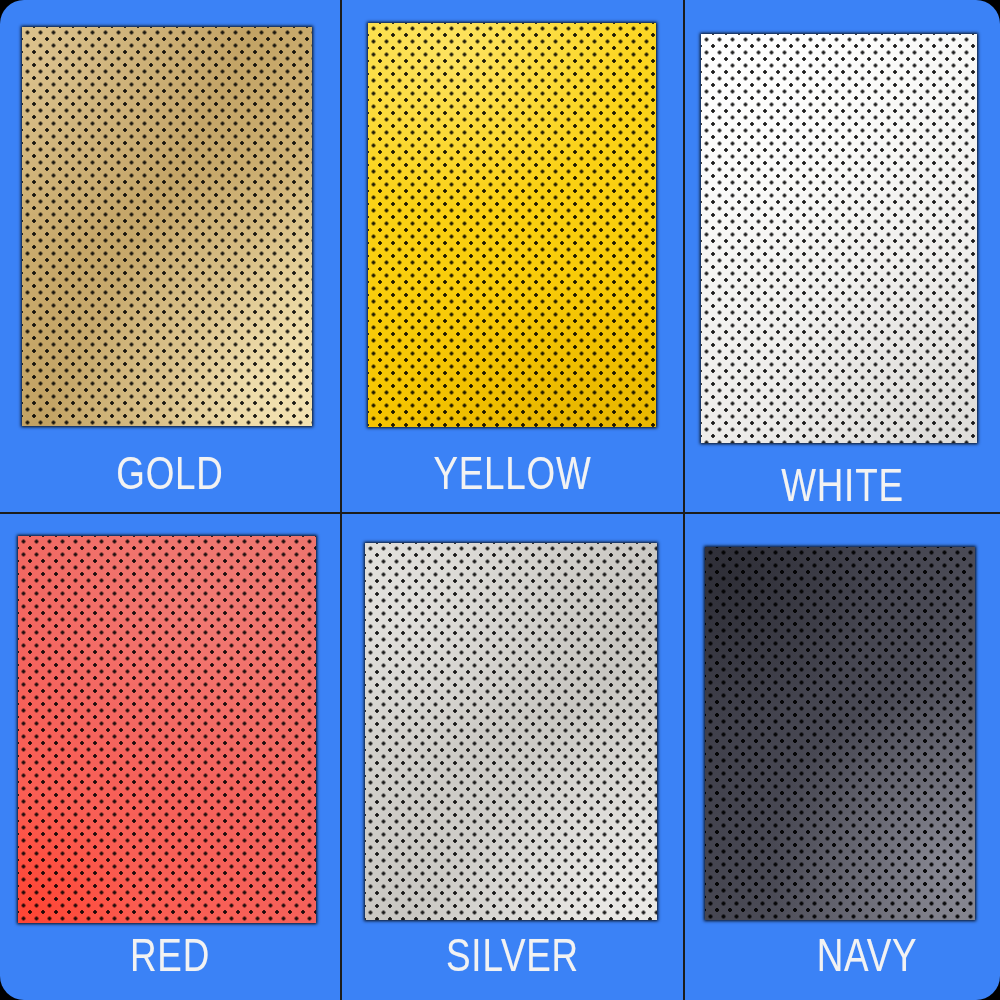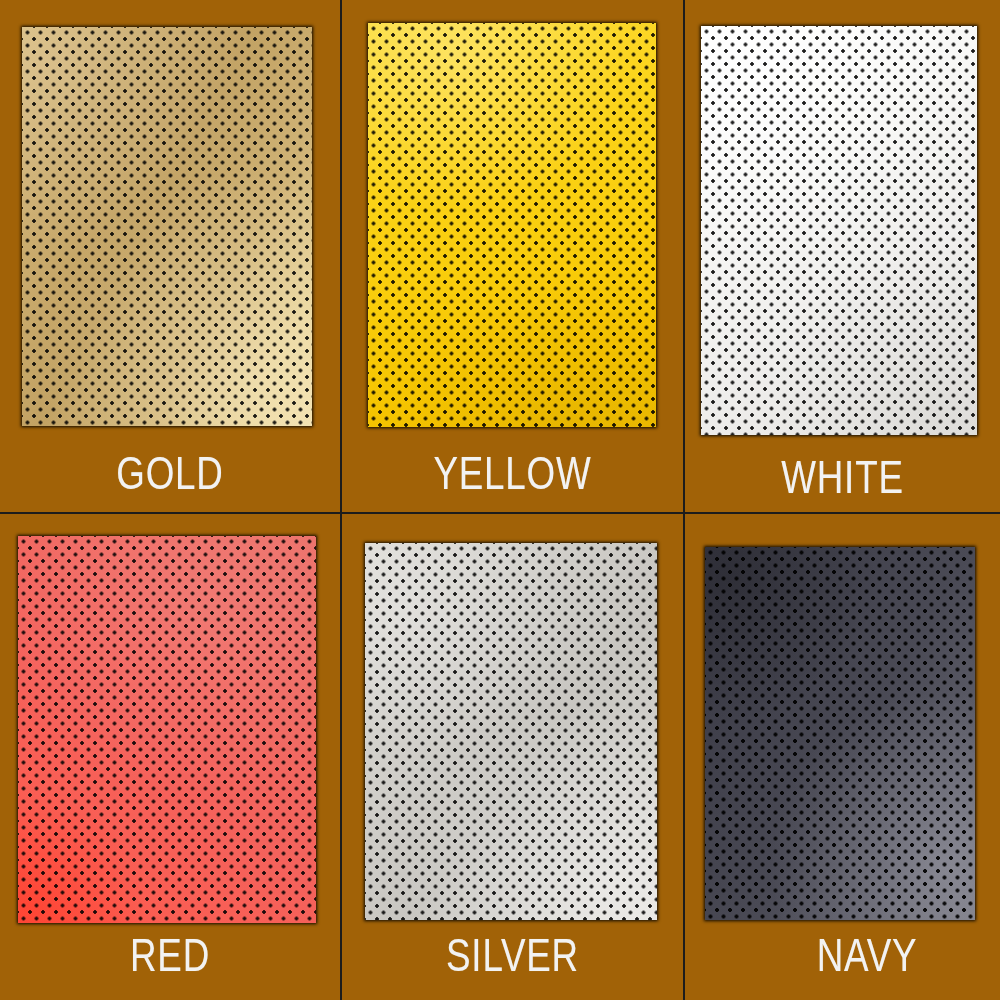--- a/index.html
+++ b/index.html
@@ -11,21 +11,22 @@
     width: 1000px;
     height: 1000px;
     overflow: hidden;
     font-family: "Liberation Sans", sans-serif;
   }
 
   #board {
     position: relative;
     width: 1000px;
     height: 1000px;
-    background: #a16207;
+    background: #3b82f6;
+    border-radius: 24px;
   }
 
   
   .sep {
     position: absolute;
     background: #1c1c1c;
   }
   .sep-v1 { left: 340px; top: 0;     width: 2px; height: 1000px; }
   .sep-v2 { left: 683px; top: 0;     width: 2px; height: 1000px; }
   .sep-h1 { left: 0;     top: 512px; width: 1000px; height: 2px; }
@@ -82,21 +83,21 @@
     letter-spacing: 1px;
     transform: scaleX(0.80);
     line-height: 1;
     white-space: nowrap;
     text-shadow: 0 0 1px rgba(255,255,255,0.35);
   }
 
   
   #cell-gold   { left: 0px;   top: 0px;   width: 340px; height: 512px; }
   #cell-yellow { left: 342px; top: 0px;   width: 341px; height: 460px; }
-  #cell-white  { left: 685px; top: 4px;   width: 315px; height: 512px; }
+  #cell-white  { left: 685px; top: 12px;   width: 315px; height: 512px; }
   #cell-red    { left: 0px;   top: 514px; width: 340px; height: 486px; }
   #cell-silver { left: 342px; top: 514px; width: 341px; height: 486px; }
   #cell-navy   { left: 685px; top: 514px; width: 364px; height: 486px; }
 
   #sw-gold   { left: 22px;  top: 27px;  width: 290px; height: 399px; }
   #sw-yellow { left: 26px;  top: 23px;  width: 288px; height: 404px; }
   #sw-white  { left: 16px;  top: 22px;  width: 276px; height: 409px; }
   #sw-red    { left: 18px;  top: 22px;  width: 298px; height: 387px; }
   #sw-silver { left: 23px;  top: 29px;  width: 292px; height: 377px; }
   #sw-navy   { left: 20px;  top: 33px;  width: 270px; height: 373px; }

